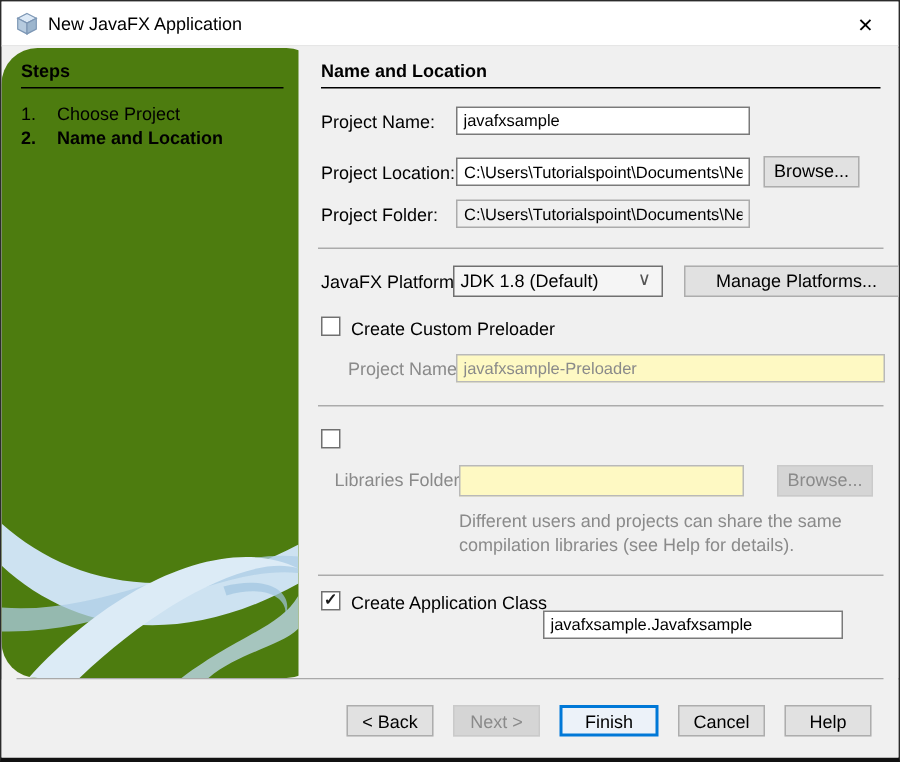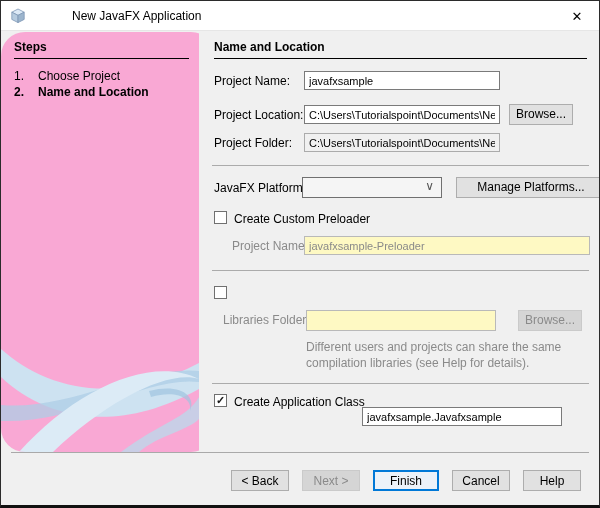--- a/index.html
+++ b/index.html
@@ -15,29 +15,29 @@
     background:#f0f0f0;
     border:1px solid #2b2b2b; border-bottom:3px solid #111;
     overflow:hidden;
   }
   
   .titlebar {
     position:absolute; top:0; left:0; right:0; height:30px;
     background:#fff; border-bottom:1px solid #e6e6e6;
   }
   .app-icon { position:absolute; left:9px; top:7px; width:16px; height:16px; }
-  .title { position:absolute; left:31px; top:8px; font-size:12px;margin-left:40px; }
+  .title { position:absolute; left:31px; top:8px; font-size:12px; }
   .close-btn {
     position:absolute; right:12px; top:6px; width:20px; height:20px;
     text-align:center; line-height:20px; font-size:13px; color:#000; cursor:pointer;
   }
   
   .left-panel {
     position:absolute; top:31px; left:0; width:214px; height:420px;
-    background:#f9a8d4; overflow:hidden;border-radius:24px;
+    background:#4d7c0f; overflow:hidden;border-radius:24px;
   }
   .steps-heading { position:absolute; left:13px; top:8px; font-weight:bold; }
   .steps-underline { position:absolute; left:13px; top:26px; width:175px; height:1px; background:#000; }
   .step-row { position:absolute; left:13px; width:180px; }
   .step-row .num { display:inline-block; width:24px; }
   .step-1 { top:37px; }
   .step-2 { top:53px; font-weight:bold; }
   .swoosh { position:absolute; left:0; bottom:0; width:198px; height:125px; }
   
   .right-panel {
@@ -132,20 +132,21 @@
     <input class="tfield" style="left: 105px; top: 73px; width: 196px;" value="C:\Users\Tutorialspoint\Documents\Net">
     <div class="btn" style="left:310px; top:72px; width:64px;">Browse...</div>
 
     <div class="lbl" style="left:15px; top:104px;">Project Folder:</div>
     <input class="tfield readonly" style="left: 105px; top: 101px; width: 196px;" value="C:\Users\Tutorialspoint\Documents\Net">
 
     <div class="sep" style="top:133px;"></div>
 
     <div class="lbl" style="left:15px; top:149px;">JavaFX Platform:</div>
     <div class="combo" style="left:103px; top:145px; width:140px;">
+      <span>JDK 1.8 (Default)</span>
       <span class="chev">∨</span>
     </div>
     <div class="btn" style="left:257px; top:145px; width:150px;">Manage Platforms...</div>
 
     <span class="cb" style="left:15px; top:179px;"></span>
     <div class="lbl" style="left:35px; top:180px;">Create Custom Preloader</div>
     <div class="lbl dimlbl" style="left:33px; top:207px;">Project Name:</div>
     <input class="tfield disabled" style="left: 105px; top: 204px; width: 286px;" value="javafxsample-Preloader">
 
     <div class="sep" style="top:238px;"></div>

